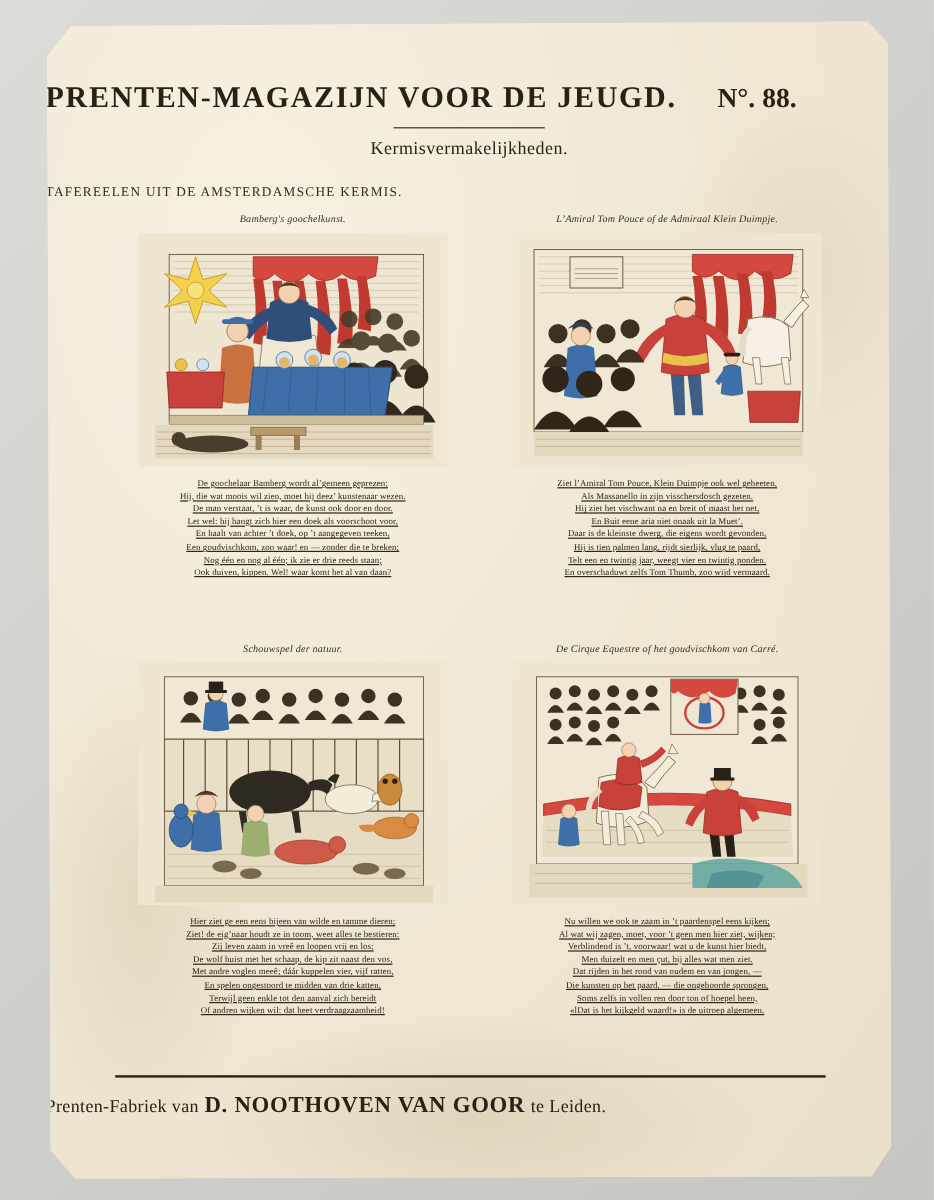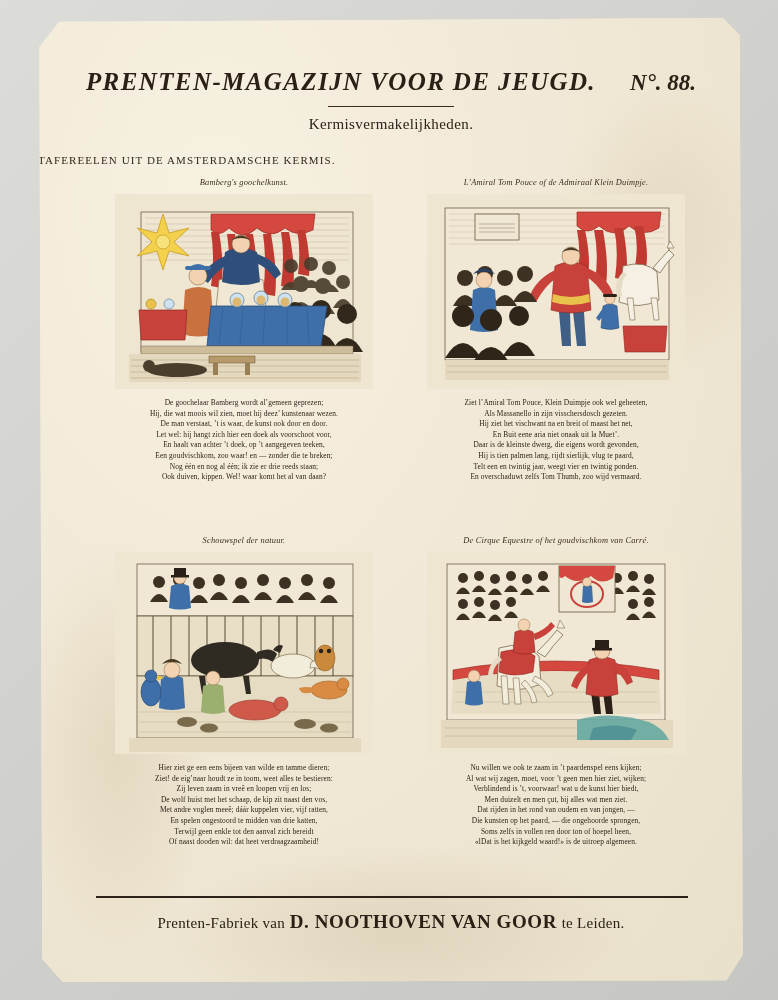--- a/index.html
+++ b/index.html
@@ -48,22 +48,20 @@
   .content {
     position: absolute;
     left: 0; top: 0;
     width: 706px; height: 968px;
   }
 
   
   .masthead {
     position: absolute;
     left: 0; top: 52px; width: 706px;
-    text-align: center;
-    font-style: italic;
   }
   .masthead-row {
     display: inline-block;
     white-space: nowrap;
   }
   .main-title {
     font-family: "Liberation Serif", serif;
     font-size: 25px;
     font-weight: bold;
     letter-spacing: 1.4px;
@@ -133,33 +131,33 @@
   .vignette.v-tall { height: 202px; }
 
   .verse {
     margin-top: 9px;
     text-align: center;
     font-size: 7.4px;
     line-height: 10.6px;
     color: #2d2318;
     letter-spacing: 0.1px;
   }
-  .verse div { white-space: nowrap; }
+  .verse div { white-space: nowrap; text-decoration: underline; }
 
   
   .footer-rule {
     position: absolute;
     left: 58px; top: 880px;
     width: 592px; height: 2px;
     background: #2c2218;
   }
   .footer {
     position: absolute;
     left: 0; top: 895px; width: 706px;
-    text-align: center;
+    text-align: left;
     font-size: 17px;
     color: #2a2015;
     letter-spacing: 0.3px;
   }
   .footer .small { font-size: 15px; }
   .footer .big { font-size: 19px; font-weight: bold; letter-spacing: 0.6px; }
   svg { display: block; }
 </style>
 </head>
 <body>
@@ -539,21 +537,21 @@
         </svg>
       </div>
       <div class="verse">
         <div>Hier ziet ge een eens bijeen van wilde en tamme dieren;</div>
         <div>Ziet! de eig’naar houdt ze in toom, weet alles te bestieren:</div>
         <div>Zij leven zaam in vreê en loopen vrij en los;</div>
         <div>De wolf huist met het schaap, de kip zit naast den vos,</div>
         <div>Met andre voglen meeê; dáár kuppelen vier, vijf ratten,</div>
         <div>En spelen ongestoord te midden van drie katten,</div>
         <div>Terwijl geen enkle tot den aanval zich bereidt</div>
-        <div>Of naast dooden wil: dat heet verdraagzaamheid!</div>
+        <div>Of andren wijken wil: dat heet verdraagzaamheid!</div>
       </div>
     </div>
 
     <div class="panel panel-br">
       <div class="panel-caption">De Cirque Equestre of het goudvischkom van Carré.</div>
       <div class="vignette v-tall">
         <svg width="258" height="202" viewBox="0 0 258 202">
           <rect x="0" y="0" width="258" height="202" fill="#efe6d2"></rect>
           <rect x="20" y="12" width="218" height="156" fill="#f0e8d5" stroke="#5b4a34" stroke-width="0.7"></rect>
 

